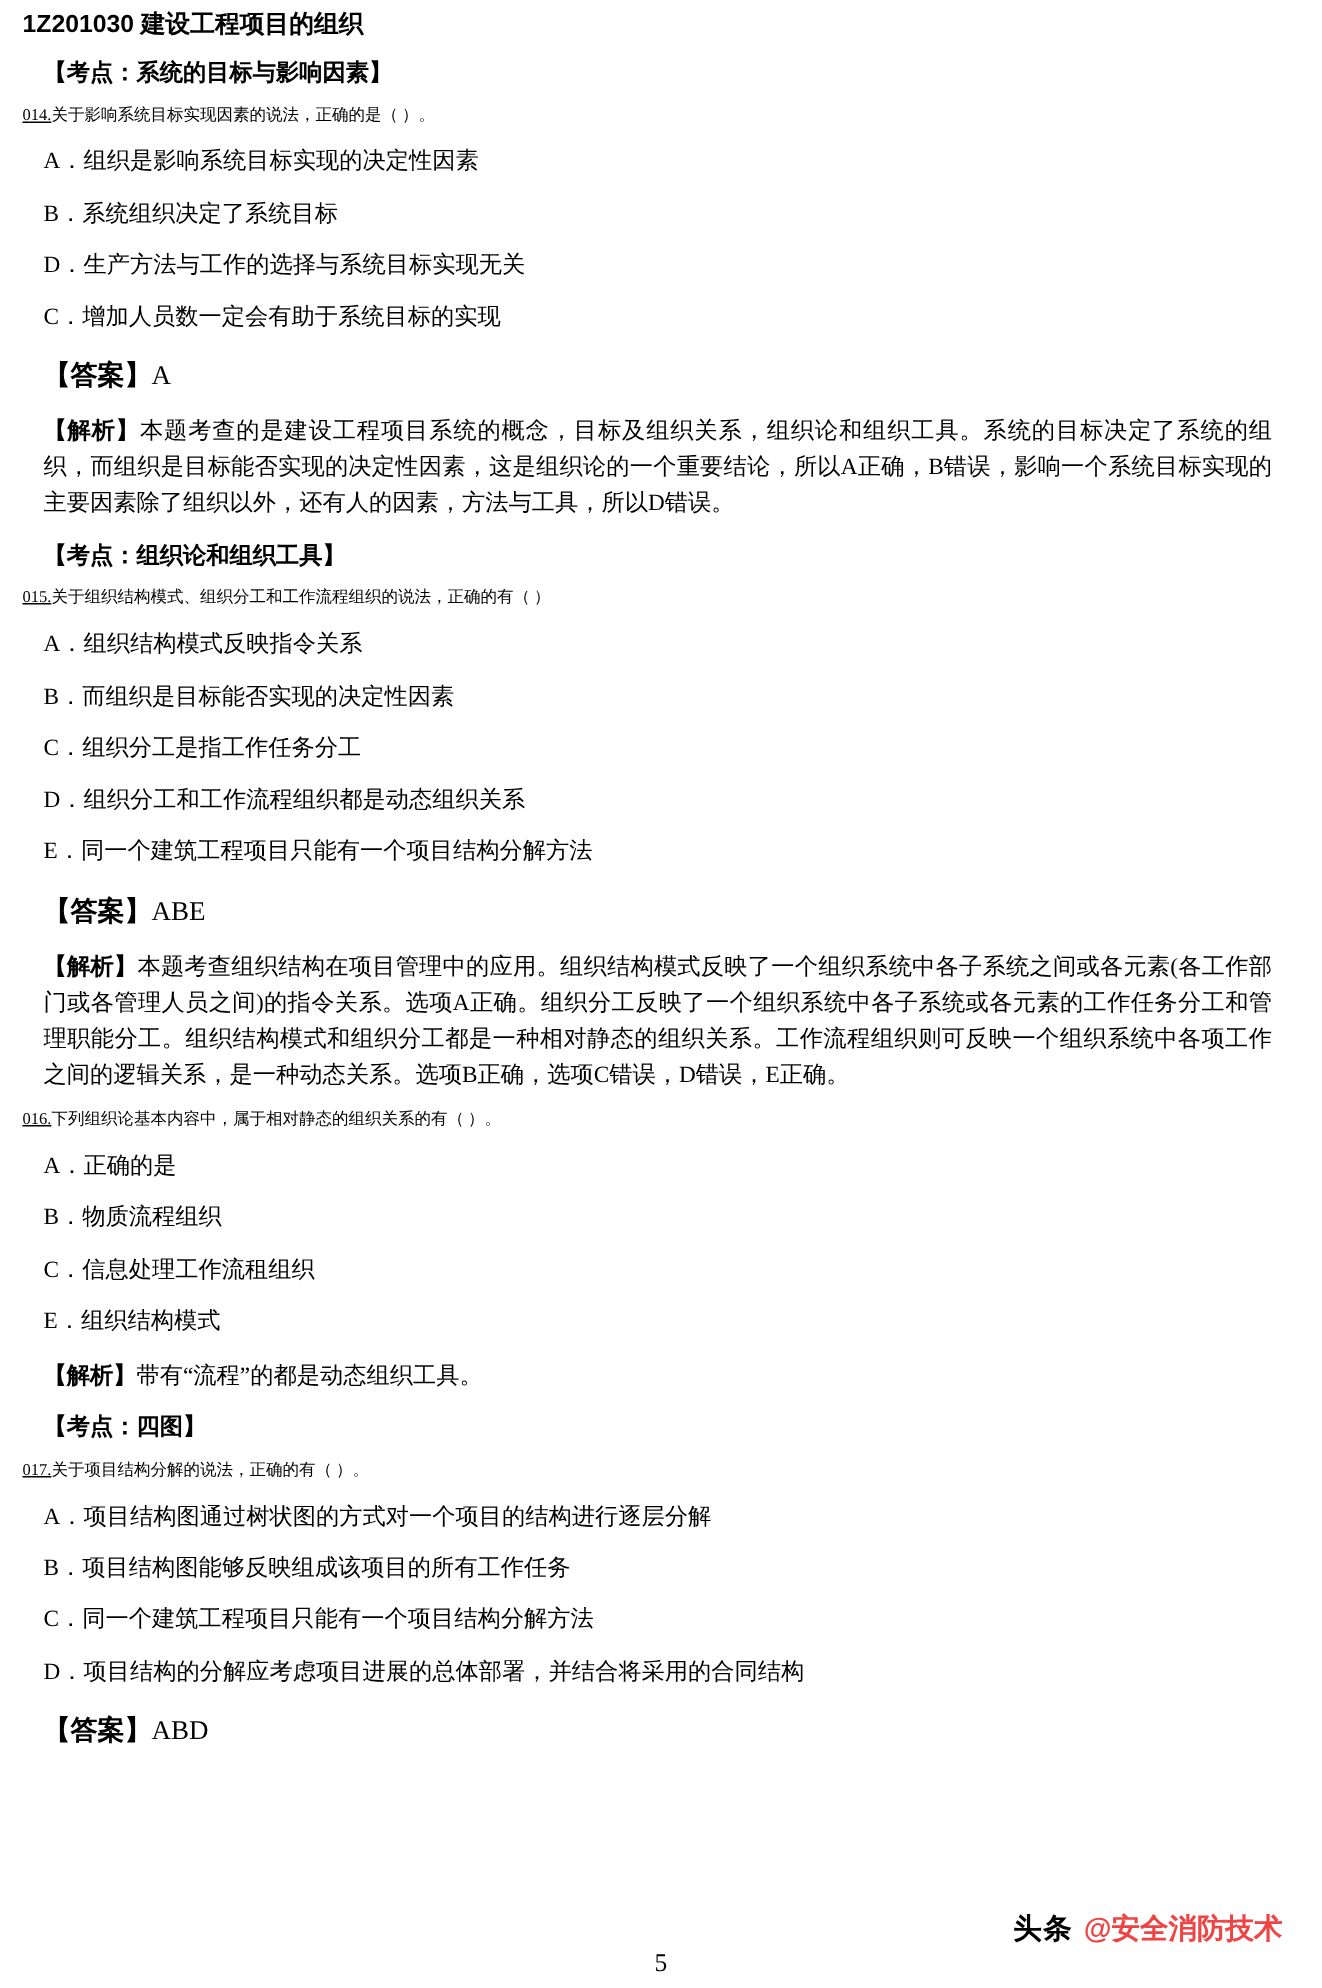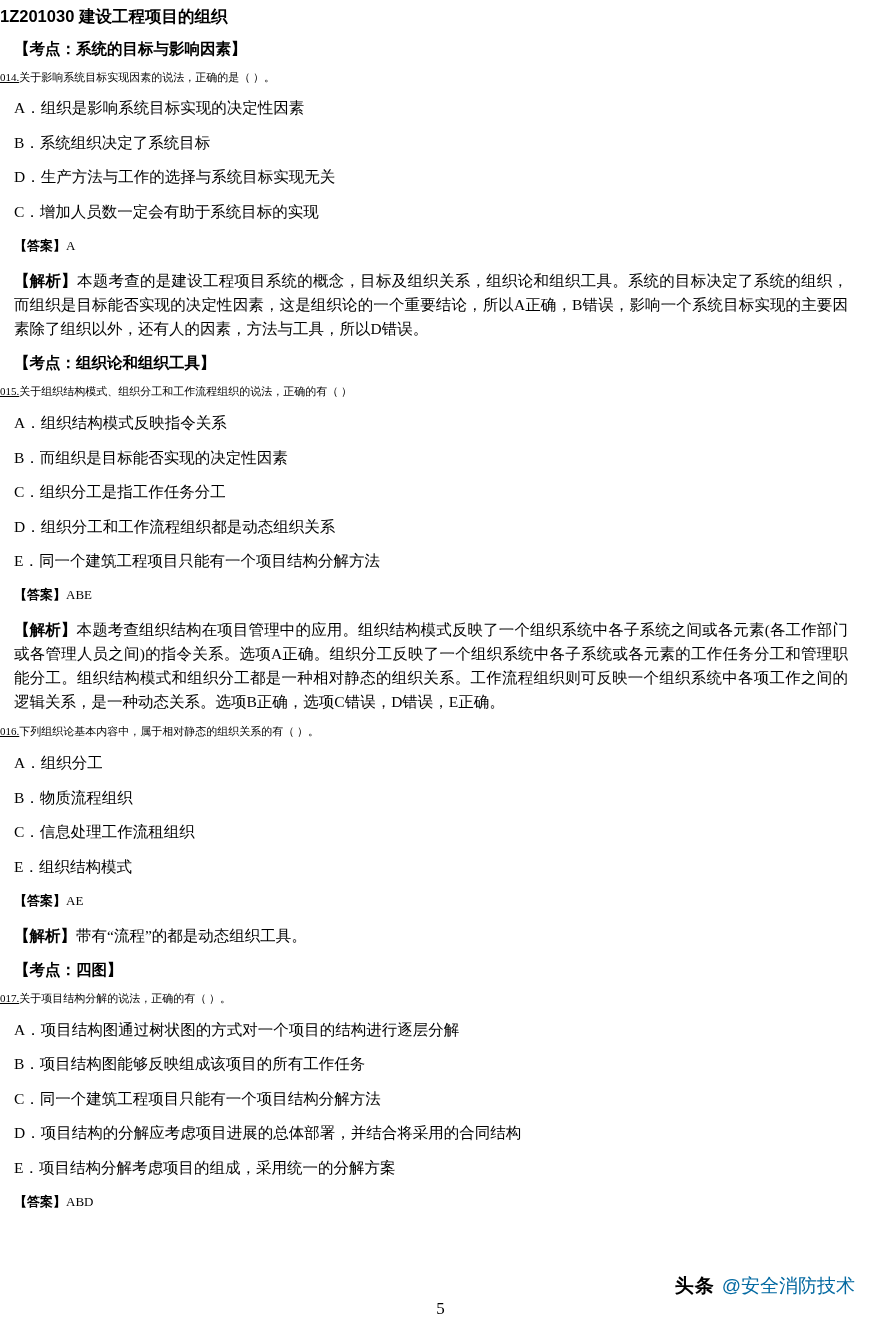--- a/index.html
+++ b/index.html
@@ -11,21 +11,21 @@
     width: 881px;
     min-height: 1325px;
     font-family: "Liberation Serif", "DejaVu Serif", serif;
     color: #000000;
     position: relative;
   }
   .page {
     width: 881px;
     min-height: 1325px;
     box-sizing: border-box;
-    padding: 6px 18px 0 0;
+    padding: 6px 18px 0 15px;
     position: relative;
   }
   .doc-title {
     font-family: "Liberation Sans", "DejaVu Sans", sans-serif;
     font-weight: bold;
     font-size: 16.5px;
     letter-spacing: 0px;
     margin: 0 0 10px 0;
     line-height: 1.25;
   }
@@ -47,21 +47,21 @@
   .opt {
     font-size: 15.5px;
     margin: 12px 0 0 14px;
     line-height: 1.45;
   }
   .opt .lbl {
     display: inline-block;
     min-width: 22px;
   }
   .answer {
-    font-size: 13px;
+    font-size: 18px;
     margin: 14px 0 0 14px;
     line-height: 1.45;
   }
   .answer .tag {
     font-family: "Liberation Sans", "DejaVu Sans", sans-serif;
     font-weight: bold;
   }
   .explain {
     font-size: 15.5px;
     margin: 13px 15px 0 14px;
@@ -96,23 +96,23 @@
   }
   .wm-logo {
     font-family: "Liberation Sans", "DejaVu Sans", sans-serif;
     font-weight: bold;
     font-size: 19px;
     letter-spacing: 1px;
     color: #000000;
   }
   .wm-text {
     font-family: "Liberation Sans", "DejaVu Sans", sans-serif;
-    font-weight: normal;
+    font-weight: bold;
     font-size: 19px;
-    color: #0369a1;
+    color: #ef4444;
   }
   .spacer-6 { height: 6px; }
 </style>
 </head>
 <body>
 
 <div class="page">
 
   <div class="doc-title">1Z201030 建设工程项目的组织</div>
 
@@ -138,38 +138,36 @@
   <div class="opt"><span class="lbl">C．</span><span>组织分工是指工作任务分工</span></div>
   <div class="opt"><span class="lbl">D．</span><span>组织分工和工作流程组织都是动态组织关系</span></div>
   <div class="opt"><span class="lbl">E．</span><span>同一个建筑工程项目只能有一个项目结构分解方法</span></div>
 
   <div class="answer"><span class="tag">【答案】</span><span>ABE</span></div>
 
   <div class="explain"><span class="tag">【解析】</span><span class="explain-body">本题考查组织结构在项目管理中的应用。组织结构模式反映了一个组织系统中各子系统之间或各元素(各工作部门或各管理人员之间)的指令关系。选项A正确。组织分工反映了一个组织系统中各子系统或各元素的工作任务分工和管理职能分工。组织结构模式和组织分工都是一种相对静态的组织关系。工作流程组织则可反映一个组织系统中各项工作之间的逻辑关系，是一种动态关系。选项B正确，选项C错误，D错误，E正确。</span></div>
 
   <div class="qline"><span class="qnum">016.</span><span>下列组织论基本内容中，属于相对静态的组织关系的有（      ）。</span></div>
 
-  <div class="opt"><span class="lbl">A．</span><span>组织分工</span></div>
+  <div class="opt"><span class="lbl">A．</span><span>正确的是</span></div>
   <div class="opt"><span class="lbl">B．</span><span>物质流程组织</span></div>
   <div class="opt"><span class="lbl">C．</span><span>信息处理工作流租组织</span></div>
   <div class="opt"><span class="lbl">E．</span><span>组织结构模式</span></div>
 
-  <div class="answer"><span class="tag">【答案】</span><span>AE</span></div>
 
   <div class="explain"><span class="tag">【解析】</span><span class="explain-body">带有“流程”的都是动态组织工具。</span></div>
 
   <div class="kaodian">【考点：四图】</div>
 
   <div class="qline"><span class="qnum">017.</span><span>关于项目结构分解的说法，正确的有（      ）。</span></div>
 
   <div class="opt"><span class="lbl">A．</span><span>项目结构图通过树状图的方式对一个项目的结构进行逐层分解</span></div>
   <div class="opt"><span class="lbl">B．</span><span>项目结构图能够反映组成该项目的所有工作任务</span></div>
   <div class="opt"><span class="lbl">C．</span><span>同一个建筑工程项目只能有一个项目结构分解方法</span></div>
   <div class="opt"><span class="lbl">D．</span><span>项目结构的分解应考虑项目进展的总体部署，并结合将采用的合同结构</span></div>
-  <div class="opt"><span class="lbl">E．</span><span>项目结构分解考虑项目的组成，采用统一的分解方案</span></div>
 
   <div class="answer"><span class="tag">【答案】</span><span>ABD</span></div>
 
   <div class="spacer-6"></div>
 
   <div class="watermark">
     <span class="wm-logo">头条</span>
     <span class="wm-text">@安全消防技术</span>
   </div>
 

